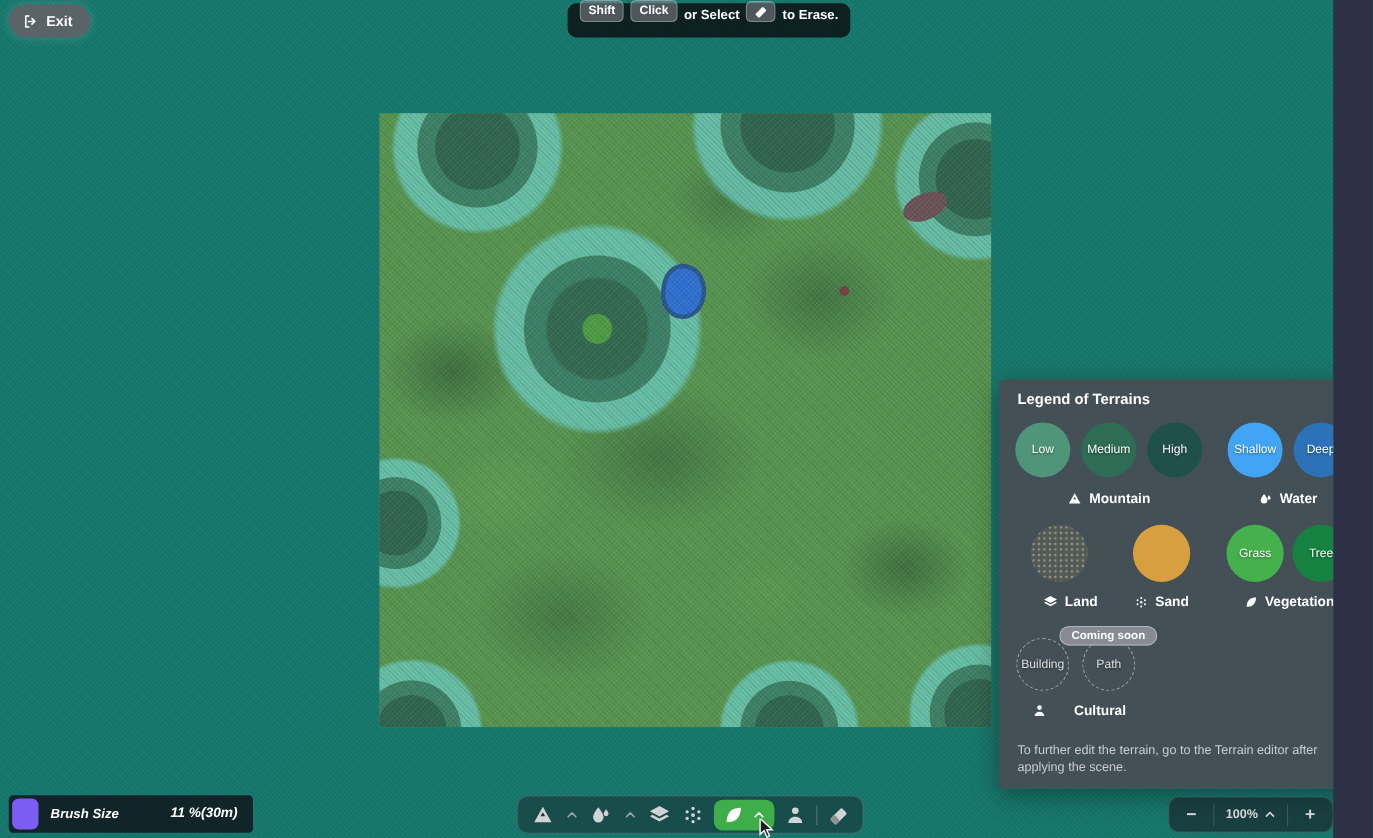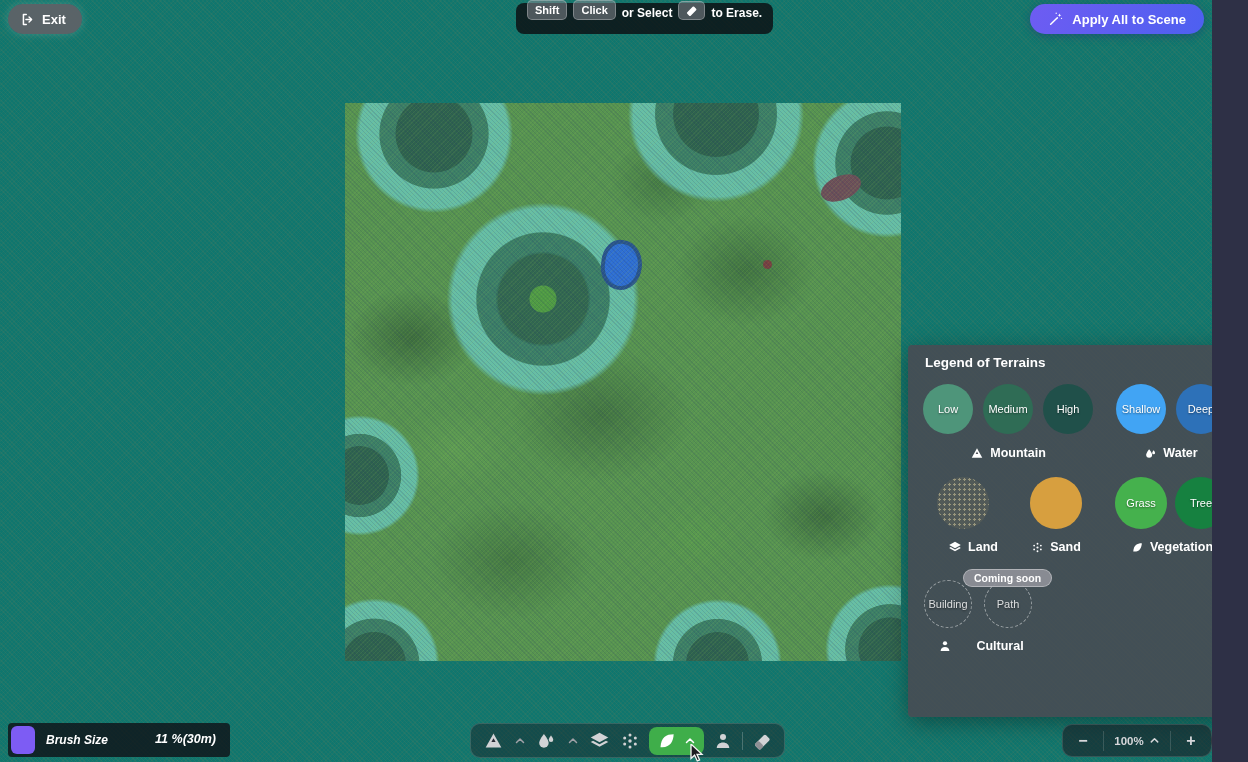--- a/index.html
+++ b/index.html
@@ -165,31 +165,20 @@
         <svg width="13" height="13" viewBox="0 0 24 24" fill="currentColor">
           <g transform="rotate(-45 12 13)">
               <rect x="3" y="9" width="18" height="9" rx="2"></rect>
             </g>
         </svg>
       </span>
     </span>
     <span>to Erase.</span>
   </div>
 
-  <div class="apply-btn">
-    <span>
-      <svg width="16" height="16" viewBox="0 0 24 24" fill="none" stroke="currentColor" stroke-width="2.2" stroke-linecap="round">
-        <path d="M4 20L14 10"></path>
-        <path d="M17.3 3.6l.8 1.9 1.9.8-1.9.8-.8 1.9-.8-1.9-1.9-.8 1.9-.8z" fill="currentColor" stroke="none"></path>
-        <circle cx="20.3" cy="11" r="1" fill="currentColor" stroke="none"></circle>
-        <circle cx="12.3" cy="3.4" r="1" fill="currentColor" stroke="none"></circle>
-      </svg>
-    </span>
-    <span>Apply All to Scene</span>
-  </div>
 
   <div class="legend">
     <div class="legend-title">Legend of Terrains</div>
     <div class="legend-close">
       <span>
         <svg width="13" height="13" viewBox="0 0 24 24" fill="none" stroke="currentColor" stroke-width="2.6" stroke-linecap="round">
             <path d="M5 5l14 14M19 5L5 19"></path>
           </svg>
       </span>
     </div>
@@ -262,20 +251,21 @@
     <div class="group-label" style="left:0px;top:293px;width:146px;gap:24px;">
       <span>
         <svg width="14" height="14" viewBox="0 0 24 24" fill="currentColor">
             <circle cx="12" cy="7.3" r="3.6"></circle>
             <path d="M4.5 20.5c0-4.1 3.4-6.6 7.5-6.6s7.5 2.5 7.5 6.6z"></path>
           </svg>
       </span>
       <span>Cultural</span>
     </div>
 
+    <div class="footnote">To further edit the terrain, go to the Terrain editor after applying the scene.</div>
   </div>
 
   <div class="brush">
     <div class="brush-fill" style="background: rgb(125, 92, 244);"></div>
     <div class="brush-label">Brush Size</div>
     <div class="brush-value">11 %(30m)</div>
   </div>
 
   <div class="toolbar">
     <div class="tool">

